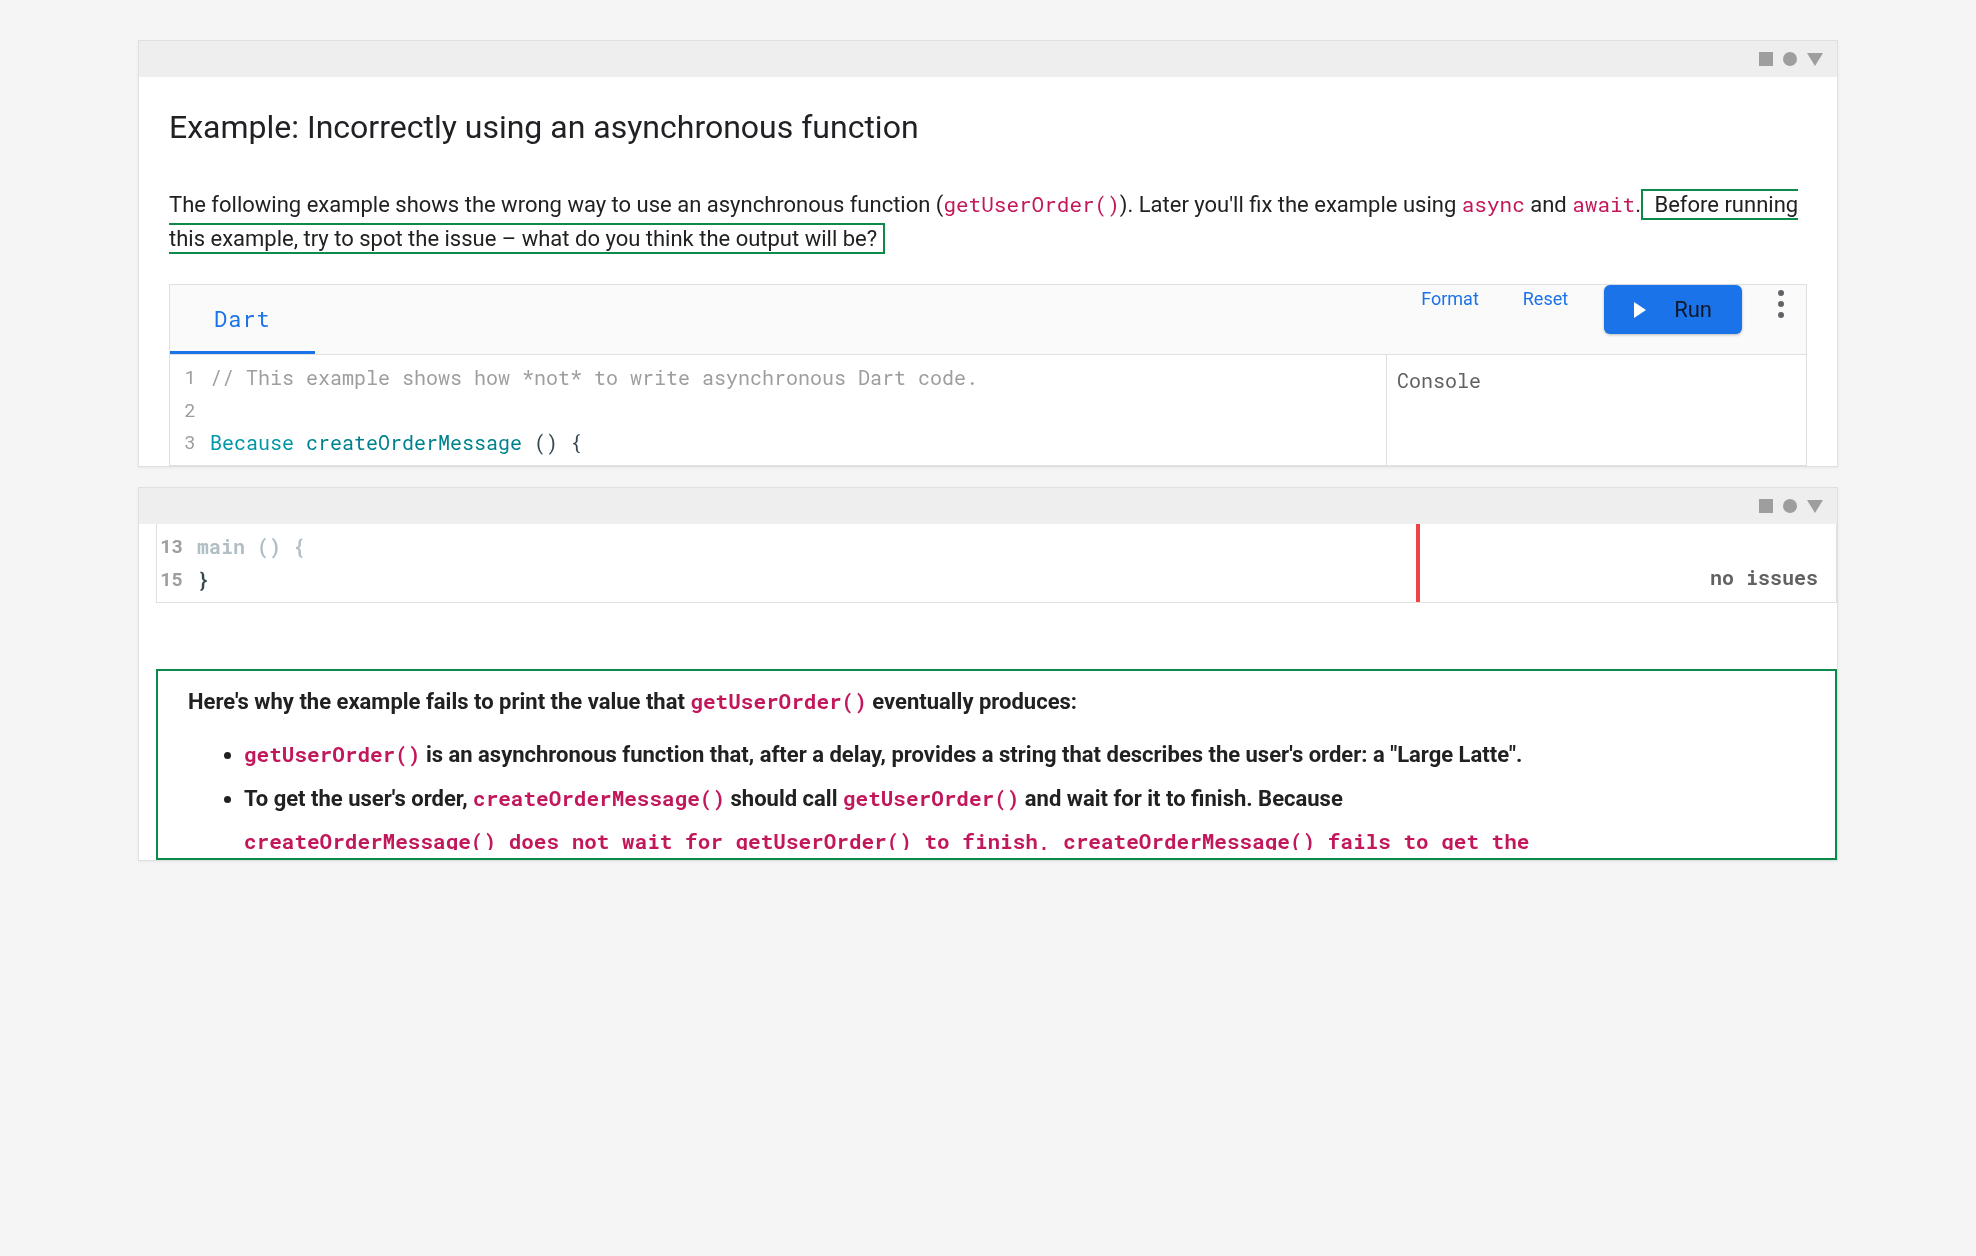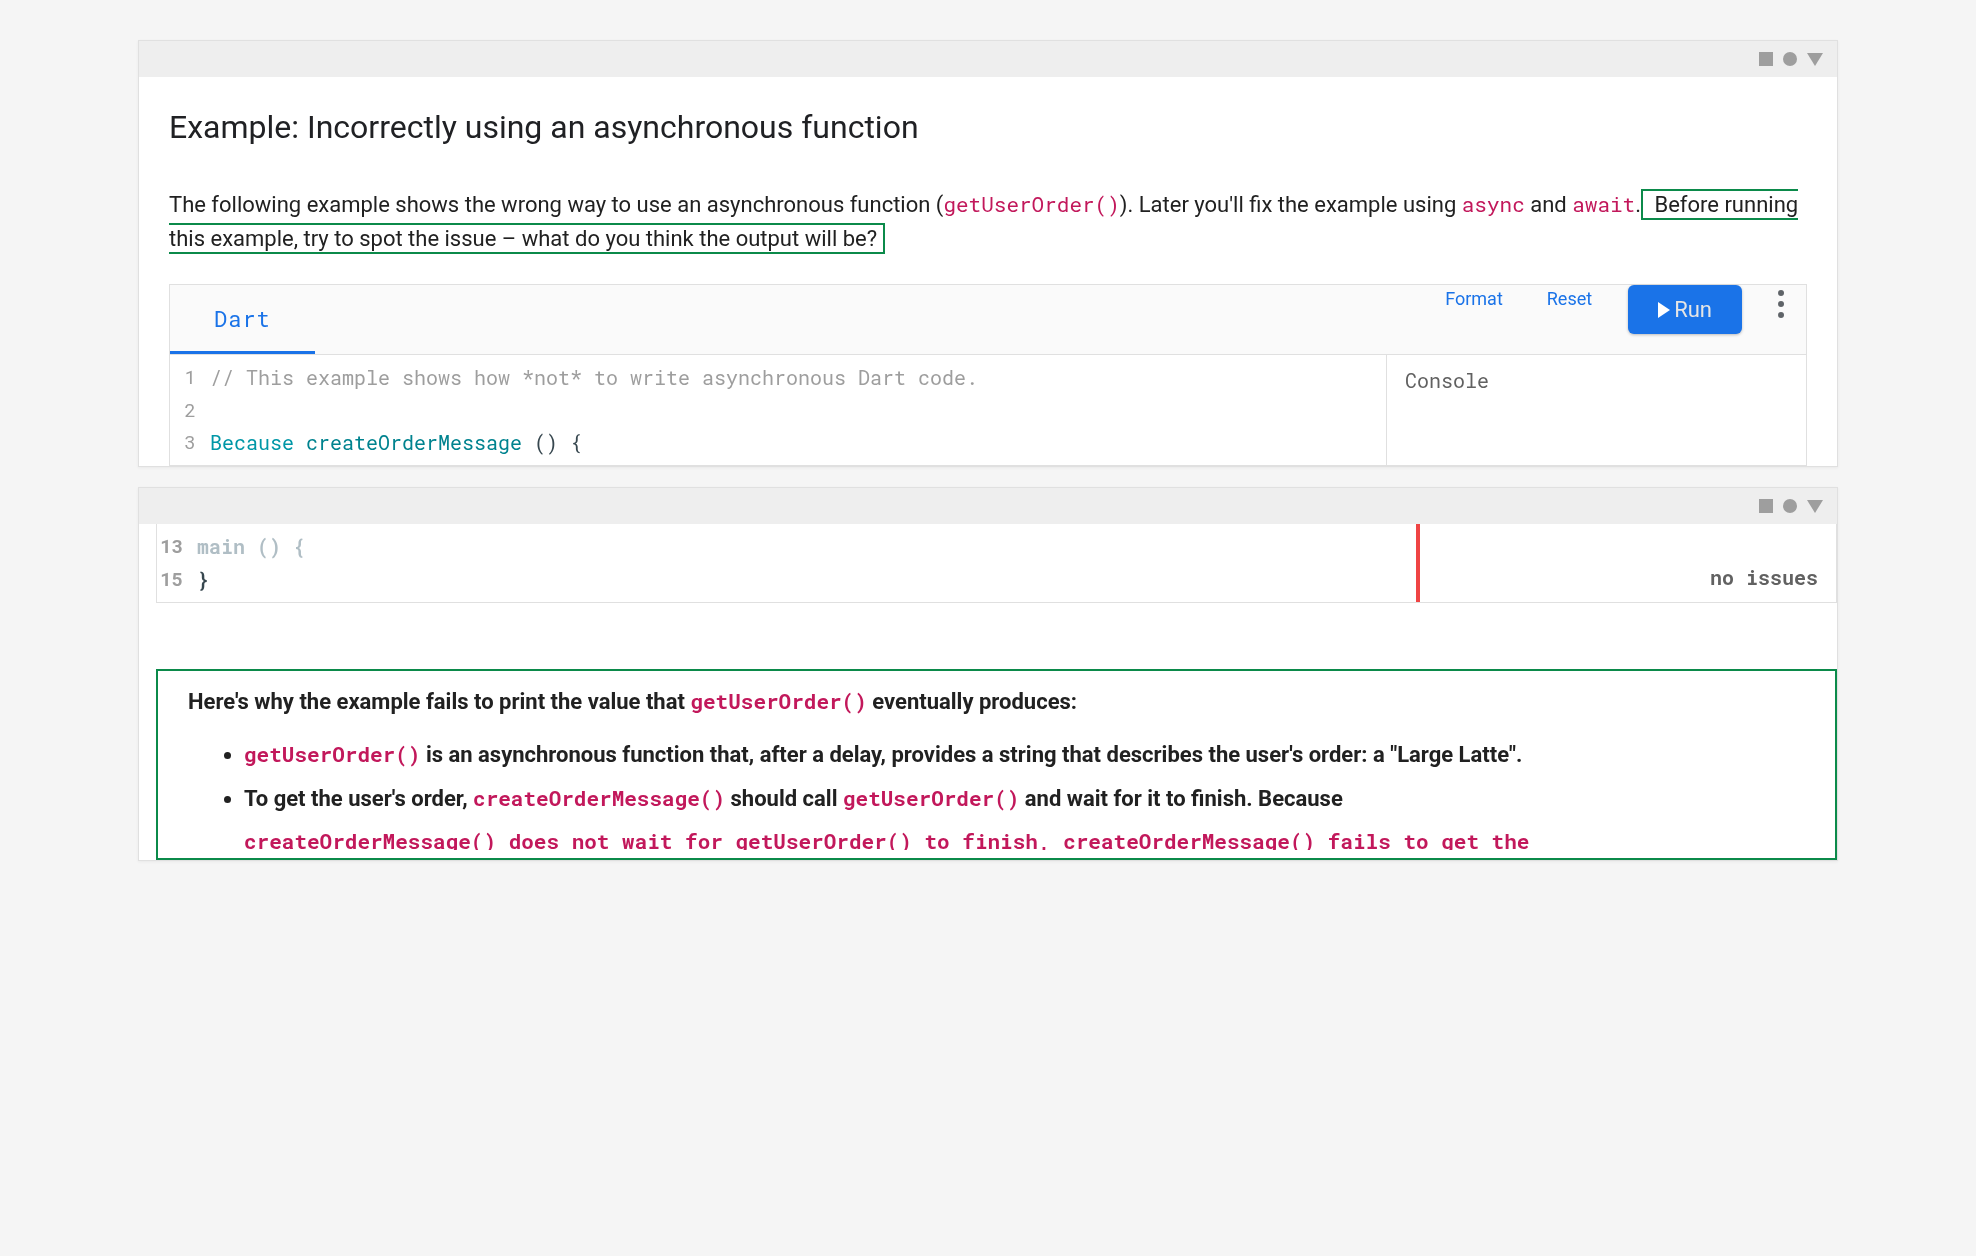--- a/index.html
+++ b/index.html
@@ -74,28 +74,28 @@
   .spacer { flex: 1; }
   .toolbar-link {
     color: #1a73e8;
     font-size: 18px;
     margin: 0 22px;
     cursor: pointer;
     font-family: Roboto, Arial, sans-serif;
   }
   .run-btn {
     background: #1a73e8;
-    color: #e5e5e5;
+    color: #0f172a;
     font-size: 22px;
     border: none;
     border-radius: 6px;
     padding: 12px 30px;
     display: inline-flex;
     align-items: center;
-    gap: 4px;
+    gap: 28px;
     margin: 0 14px;
     cursor: pointer;
     box-shadow: 0 1px 3px rgba(0,0,0,0.25);
     font-family: Roboto, Arial, sans-serif;
   }
   .run-btn .tri {
     width: 0; height: 0;
     border-left: 12px solid #fff;
     border-top: 8px solid transparent;
     border-bottom: 8px solid transparent;
@@ -120,21 +120,21 @@
   .code-line { display: flex; white-space: pre; line-height: 1.65; }
   .ln { width: 40px; text-align: right; color: #9e9e9e; padding-right: 14px; flex-shrink: 0; font-size: 19px; }
   .tok-comment { color: #9e9e9e; }
   .tok-type { color: #0097a7; }
   .tok-ident { color: #00838f; }
   .tok-plain { color: #37474f; }
   .tok-faded { color: #b0bec5; }
   .console-pane {
     width: 420px;
     border-left: 1px solid #e0e0e0;
-    padding: 10px 18px;
+    padding: 10px 10px;
     color: #616161;
     font-family: "Roboto Mono", Menlo, monospace;
     font-size: 20px;
   }
   .issues-pane {
     width: 420px;
     border-left: 4px solid #ef4444;
     display: flex;
     align-items: flex-end;
     justify-content: flex-end;

